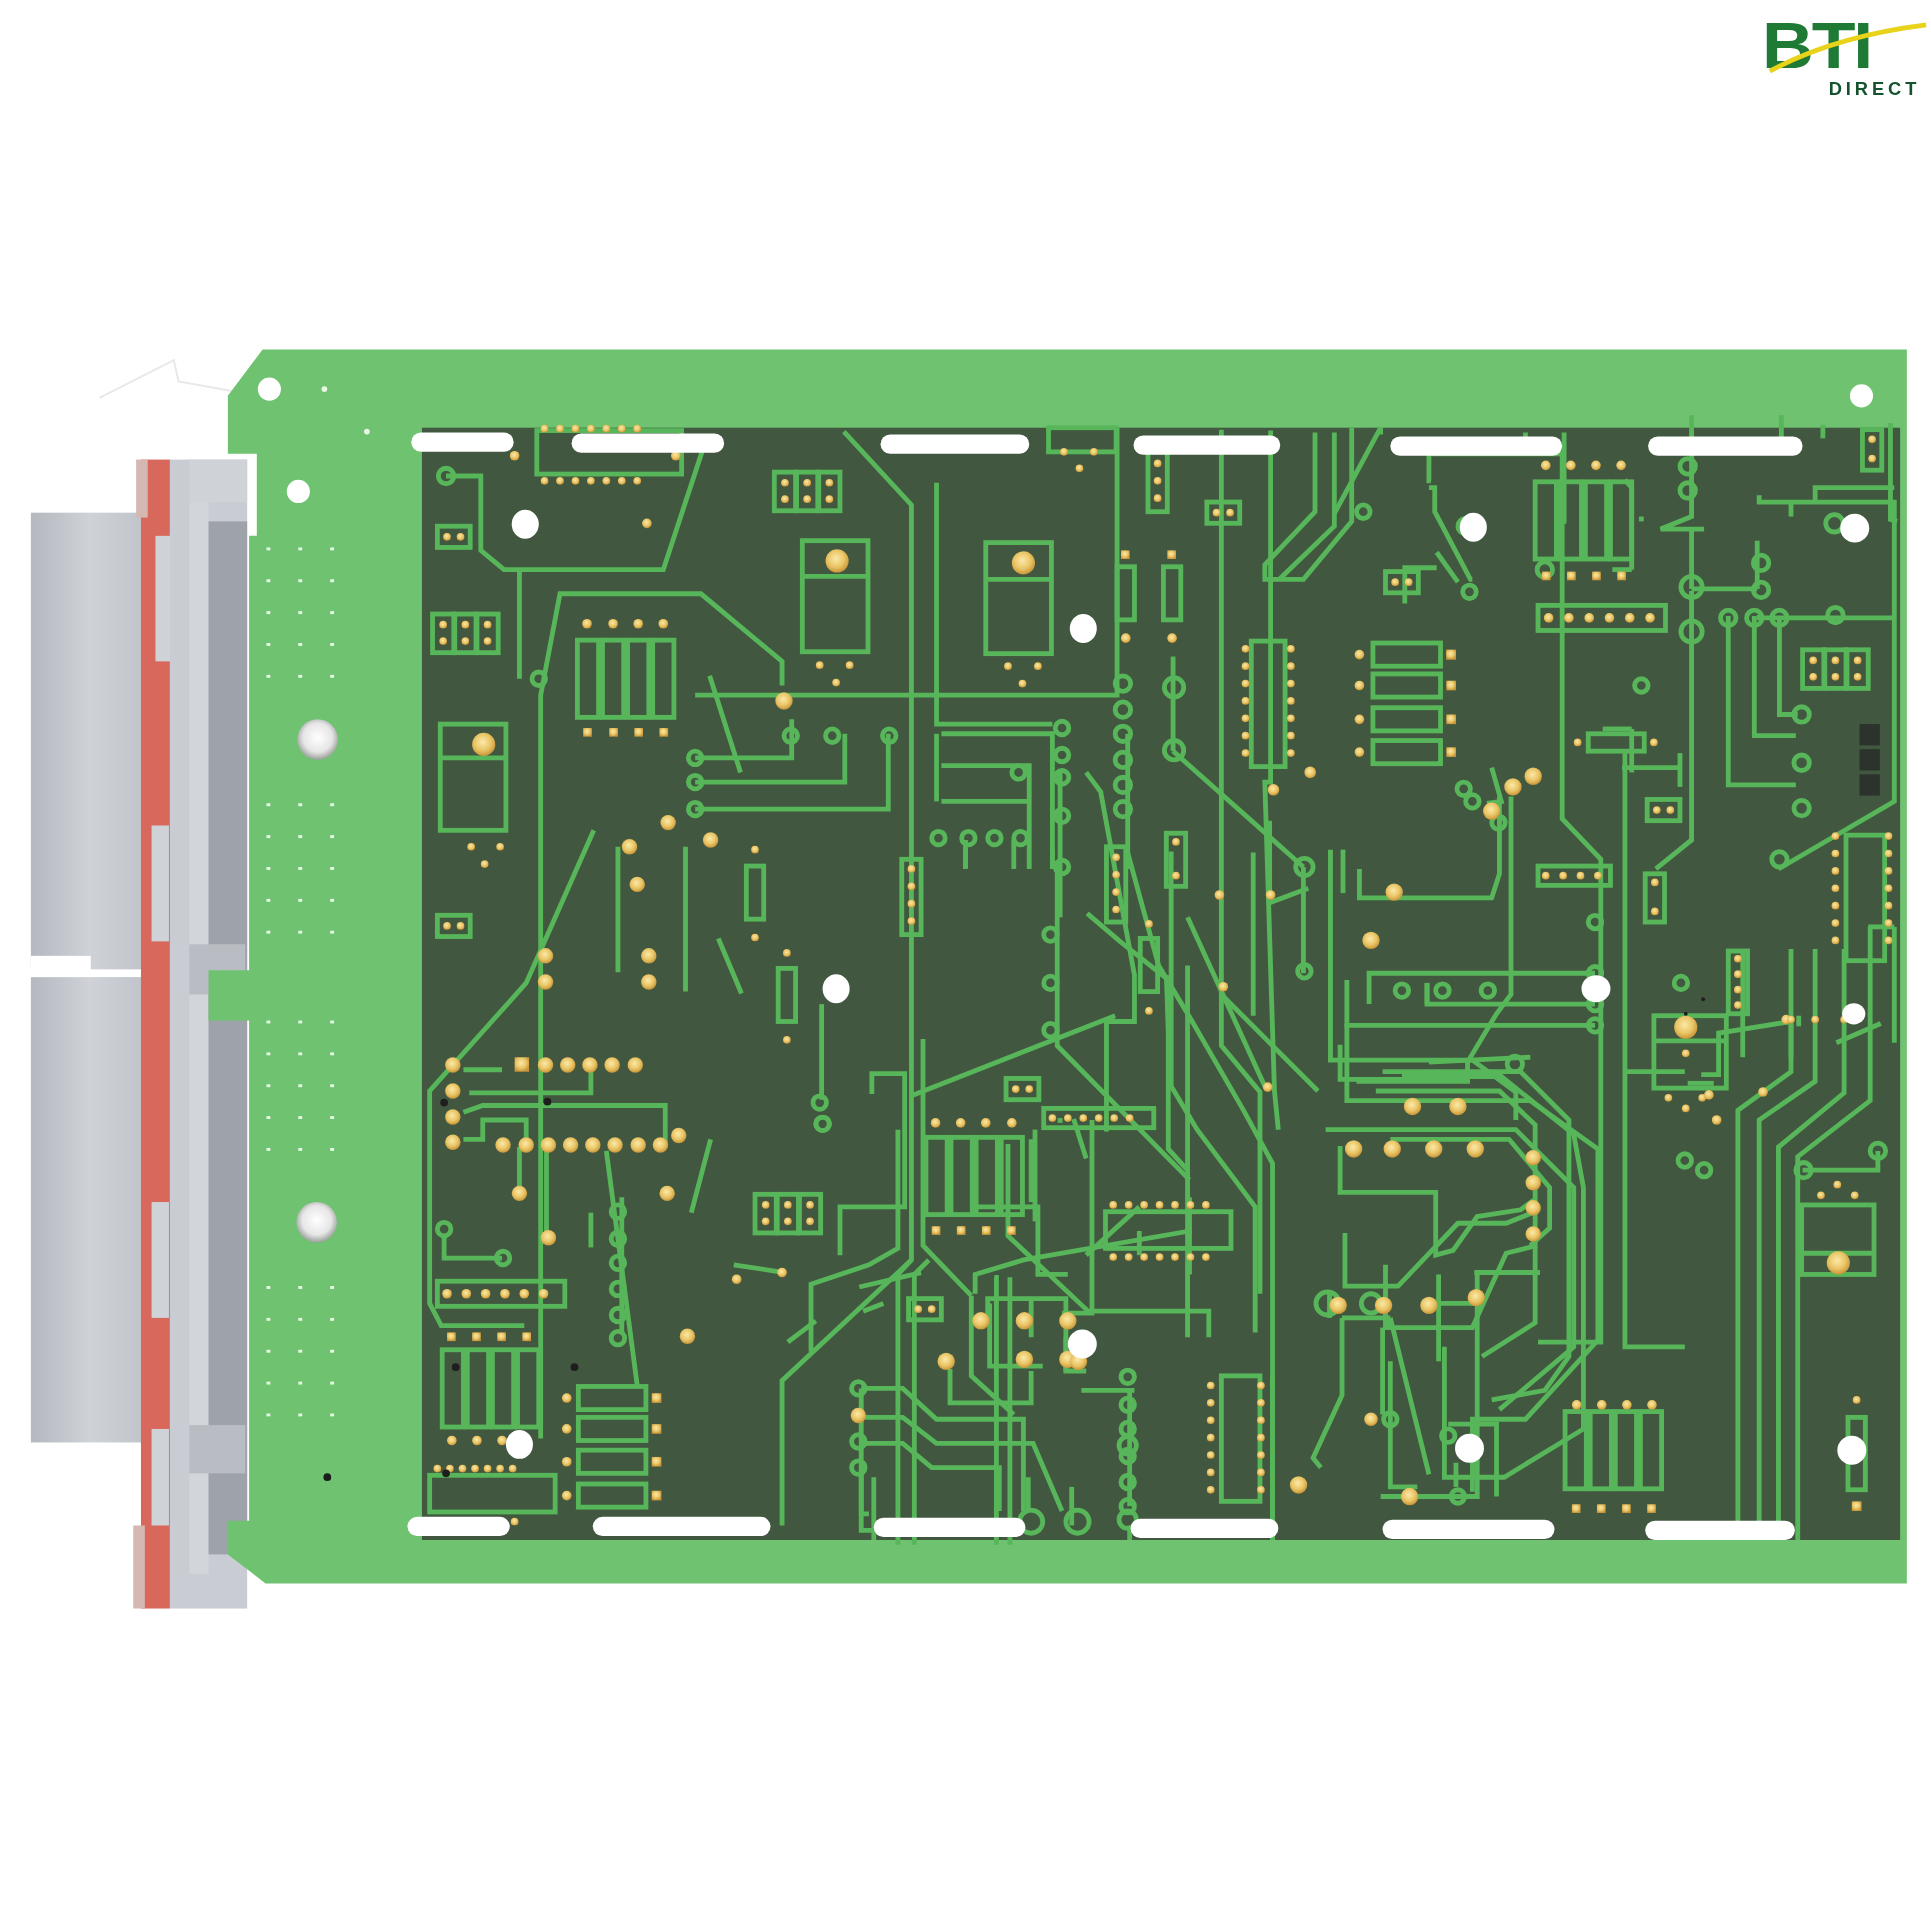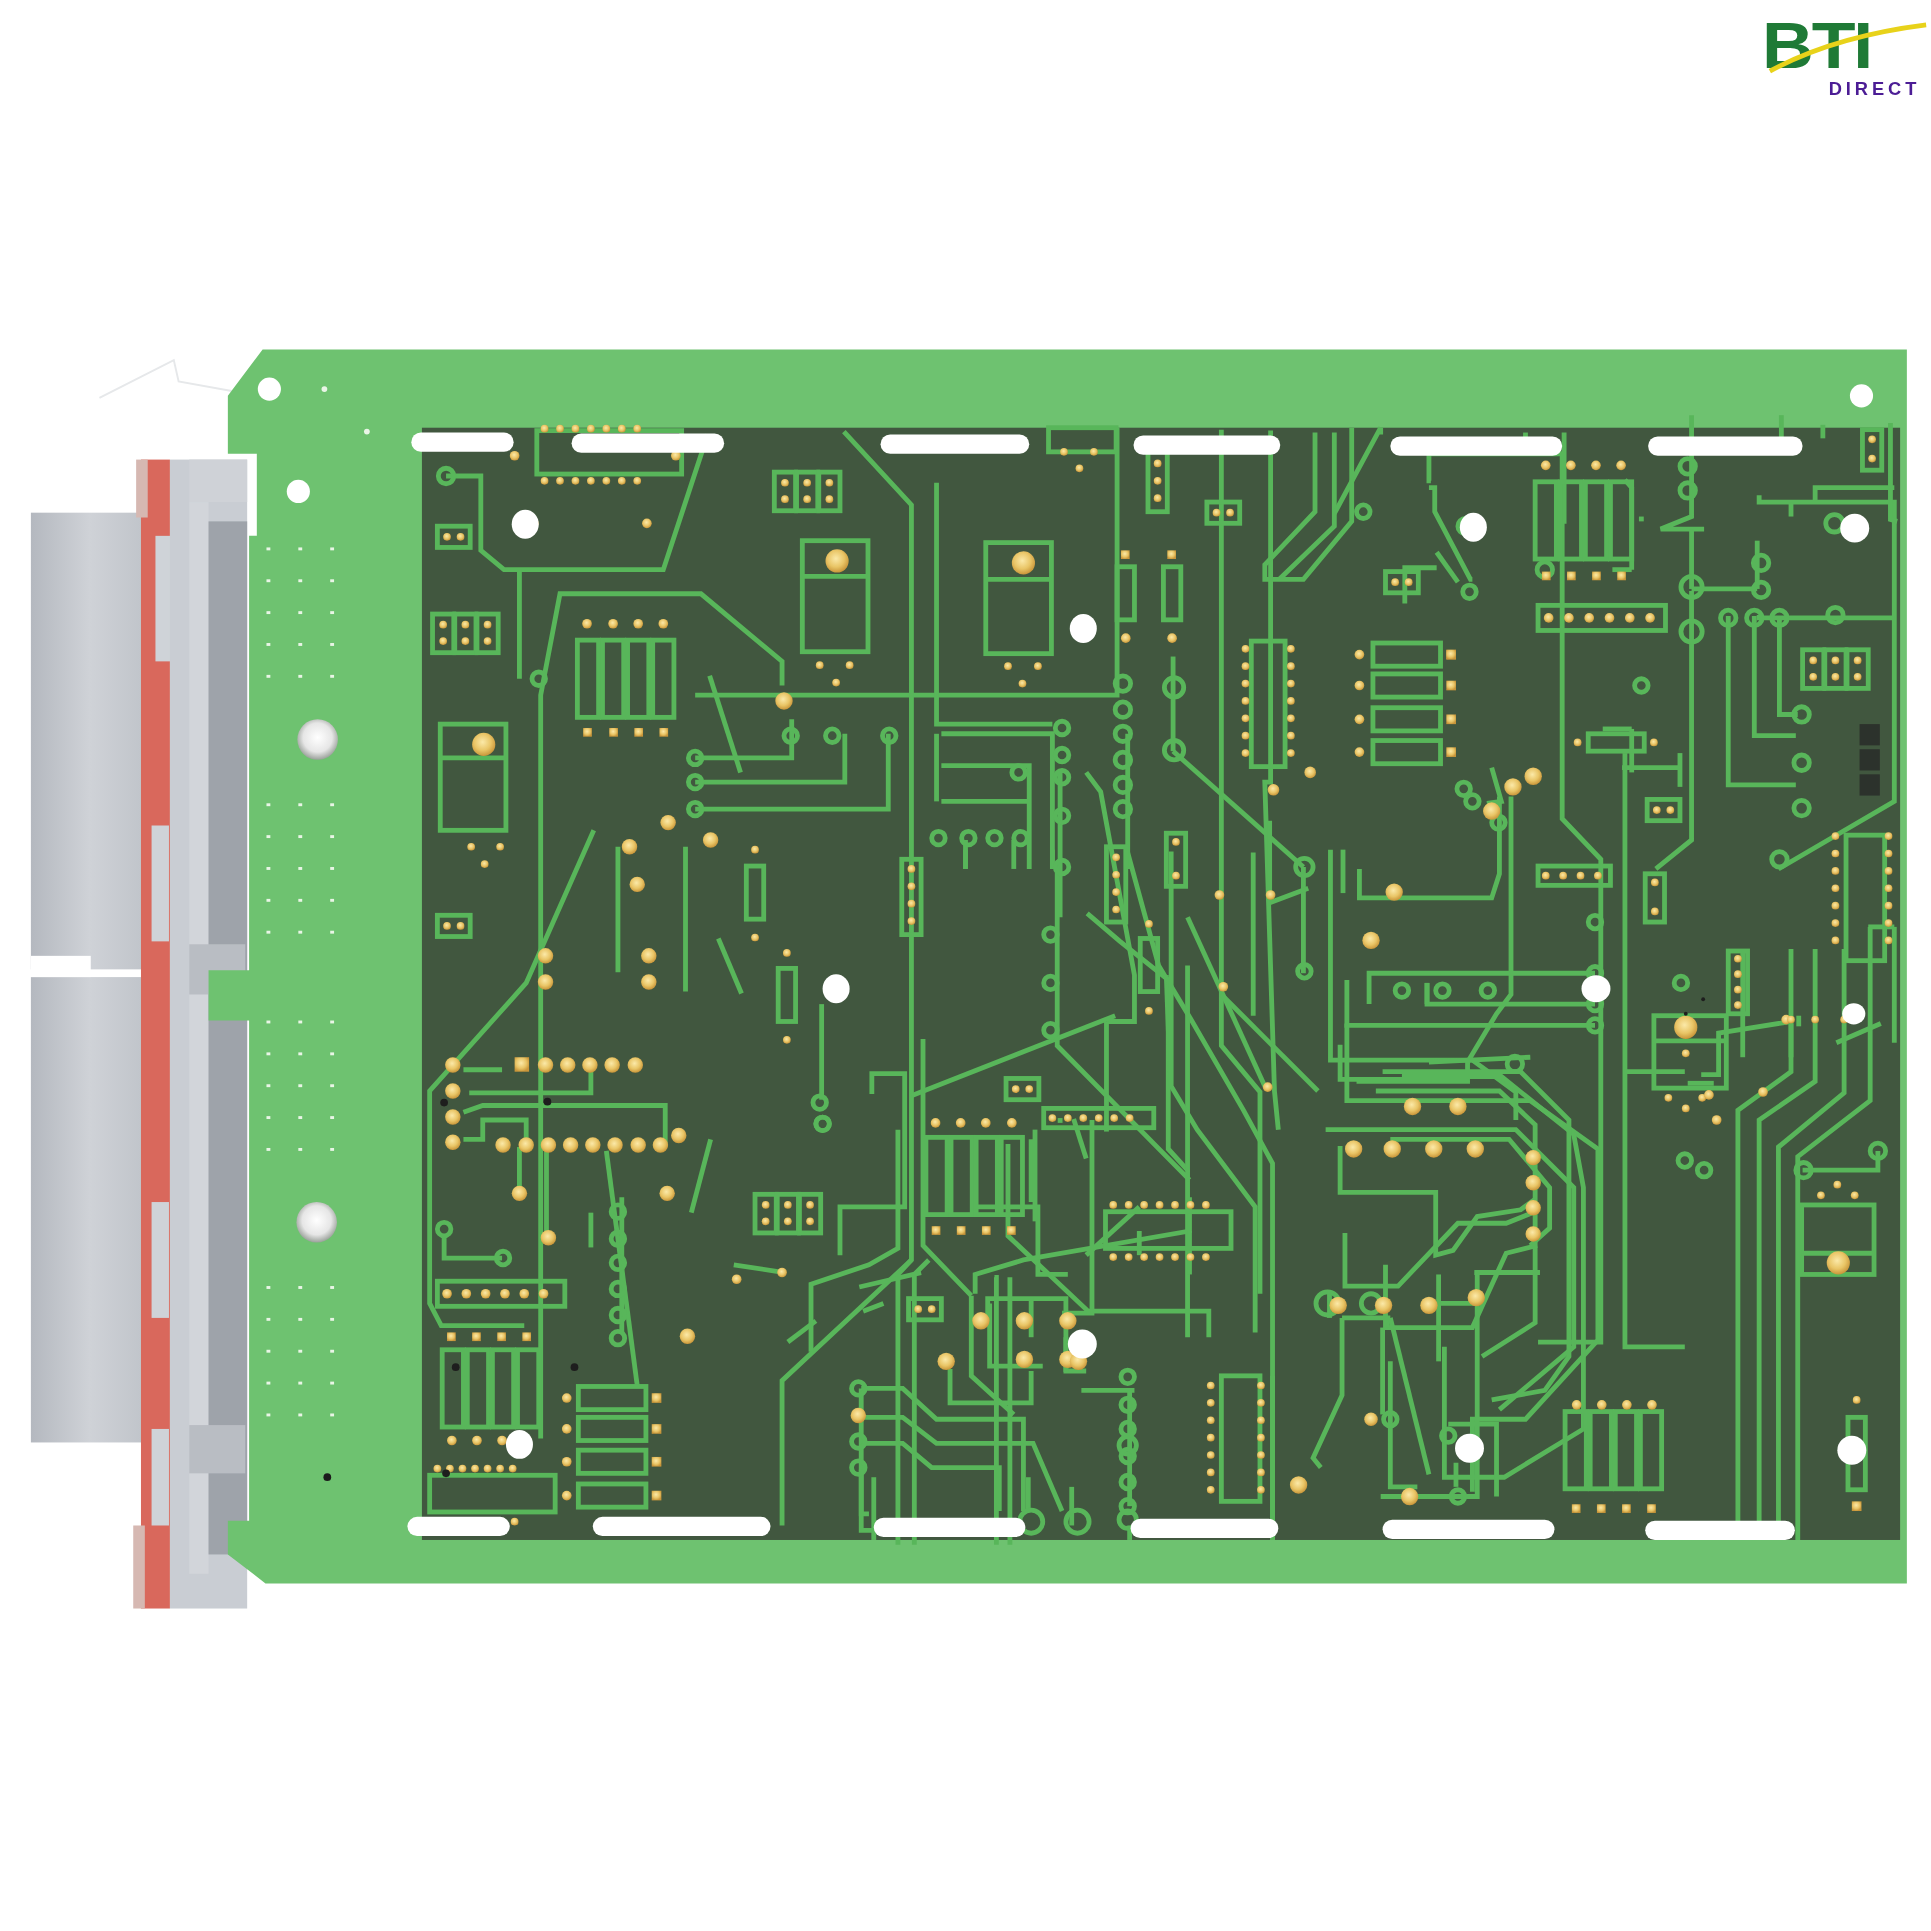--- a/index.html
+++ b/index.html
@@ -1,21 +1,21 @@
 <!DOCTYPE html>
 <html><head>
 <meta charset="utf-8">
 <style>
   html, body { margin:0; padding:0; background:#ffffff; }
   body { width:1931px; height:1931px; position:relative; overflow:hidden; font-family:"Liberation Sans", sans-serif; }
   #stage { position:absolute; left:0; top:0; width:1931px; height:1931px; }
   .logo { position:absolute; left:1762px; top:13.5px; width:164px; height:87px; }
   .logo-mark { position:absolute; left:0; top:0; font-family:"Liberation Sans", sans-serif; font-weight:900; font-size:64px; line-height:64px; letter-spacing:-1.9px; color:#1f7a36; transform:scaleX(1.12); transform-origin:left top; }
   .logo-swoosh { position:absolute; left:3.9px; top:5.8px; width:164px; height:58px; }
-  .logo-sub { position:absolute; right:5.8px; top:64px; font-family:"Liberation Sans", sans-serif; font-weight:700; font-size:18.3px; letter-spacing:3.9px; color:#4c1d95; }
+  .logo-sub { position:absolute; right:5.8px; top:64px; font-family:"Liberation Sans", sans-serif; font-weight:700; font-size:18.3px; letter-spacing:3.9px; color:#14532d; }
 </style>
 </head>
 <body>
 
 <div id="stage">
 <svg width="1931" height="1931" viewBox="0 0 2000 2000" xmlns="http://www.w3.org/2000/svg">
   <defs>
     <radialGradient id="gold" cx="45%" cy="40%" r="60%">
       <stop offset="0%" stop-color="#fbe9a8"></stop>
       <stop offset="60%" stop-color="#e9c566"></stop>

